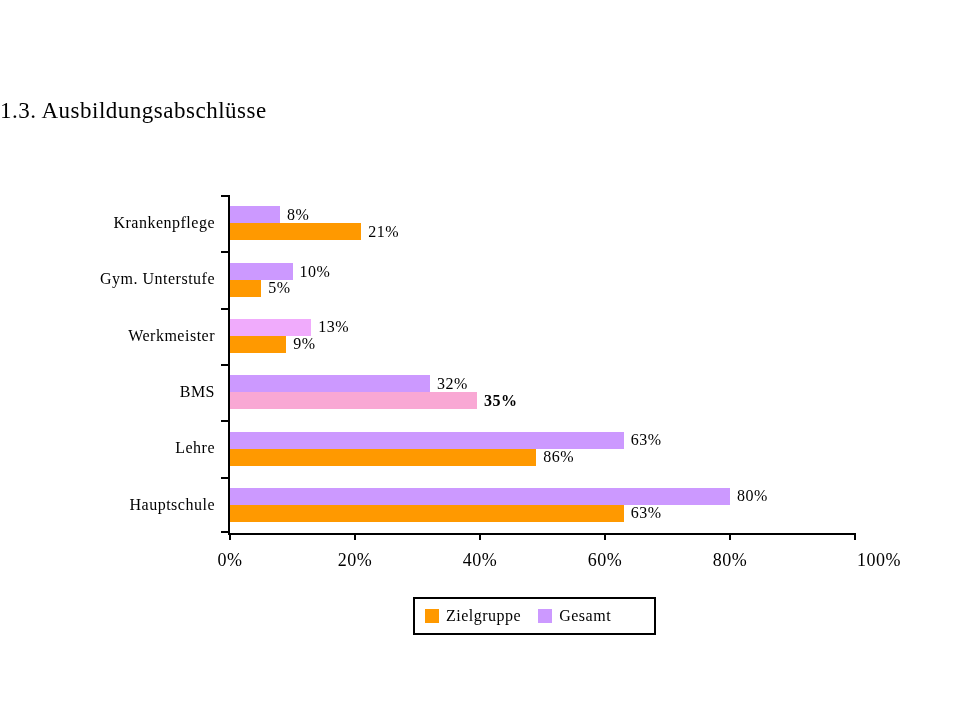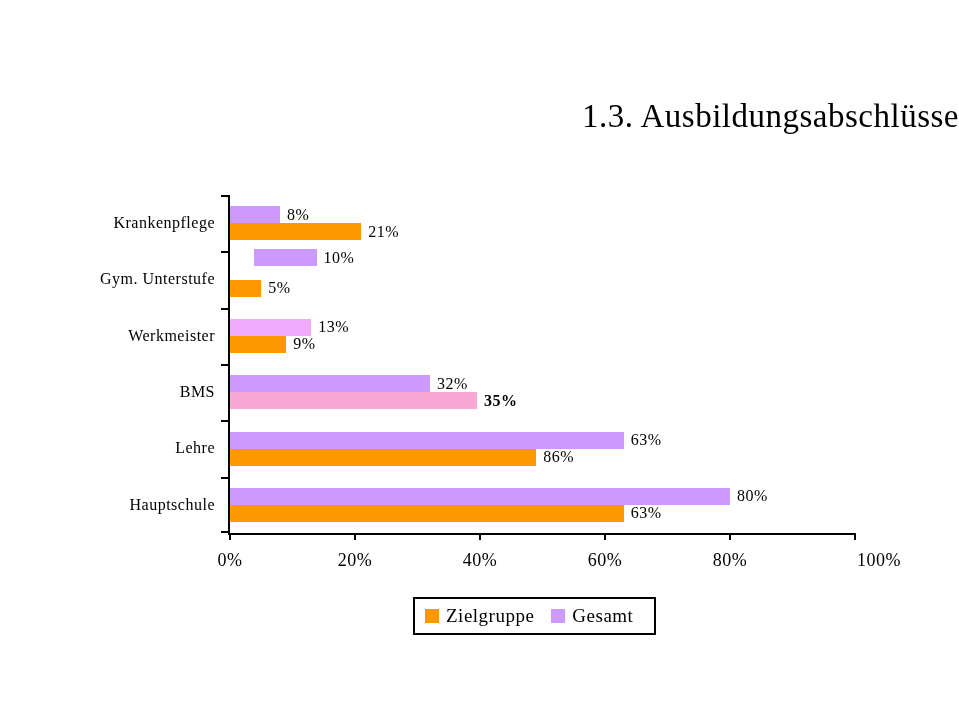--- a/index.html
+++ b/index.html
@@ -14,22 +14,22 @@
     width: 959px;
     height: 719px;
     background: #ffffff;
     overflow: hidden;
   }
   .chart-title {
     position: absolute;
     left: 0;
     top: 98px;
     width: 959px;
-    text-align: right;
-    font-size: 33px;
+    text-align: left;
+    font-size: 23px;
     letter-spacing: 0.5px;
     white-space: nowrap;
   }
   .plot {
     position: absolute;
     left: 230px;
     top: 195px;
     width: 625px;
     height: 338px;
   }
@@ -127,21 +127,21 @@
   .legend-item + .legend-item {
     margin-left: 17px;
   }
   .swatch {
     width: 14px;
     height: 14px;
     margin-right: 7px;
     flex: 0 0 auto;
   }
   .legend-label {
-    font-size: 19px;
+    font-size: 16px;
     letter-spacing: 0.5px;
     white-space: nowrap;
   }
 </style>
 </head>
 <body>
 
 <div class="slide">
 
   <div class="chart-title">1.3. Ausbildungsabschlüsse</div>
@@ -157,21 +157,21 @@
 
   <div class="plot">
     <div class="axis-y"></div>
     <div class="axis-x"></div>
   <div class="bar" style="top: 11.1667px; height: 17px; width: 50px; background: rgb(204, 153, 255);">
         <span class="val-label">8%</span>
       </div>
       <div class="bar" style="top: 28.1667px; height: 17px; width: 131.25px; background: rgb(255, 153, 0);">
         <span class="val-label">21%</span>
       </div>
-      <div class="bar" style="top: 54px; height: 17px; width: 62.5px; background: rgb(204, 153, 255); margin-left: 24px;">
+      <div class="bar" style="top: 68px; height: 17px; width: 62.5px; background: rgb(204, 153, 255);">
         <span class="val-label">10%</span>
       </div>
       <div class="bar" style="top: 84.5px; height: 17px; width: 31.25px; background: rgb(255, 153, 0);">
         <span class="val-label">5%</span>
       </div>
       <div class="bar" style="top: 123.833px; height: 17px; width: 81.25px; background: #f0abfc;">
         <span class="val-label">13%</span>
       </div>
       <div class="bar" style="top: 140.833px; height: 17px; width: 56.25px; background: rgb(255, 153, 0);">
         <span class="val-label">9%</span>

